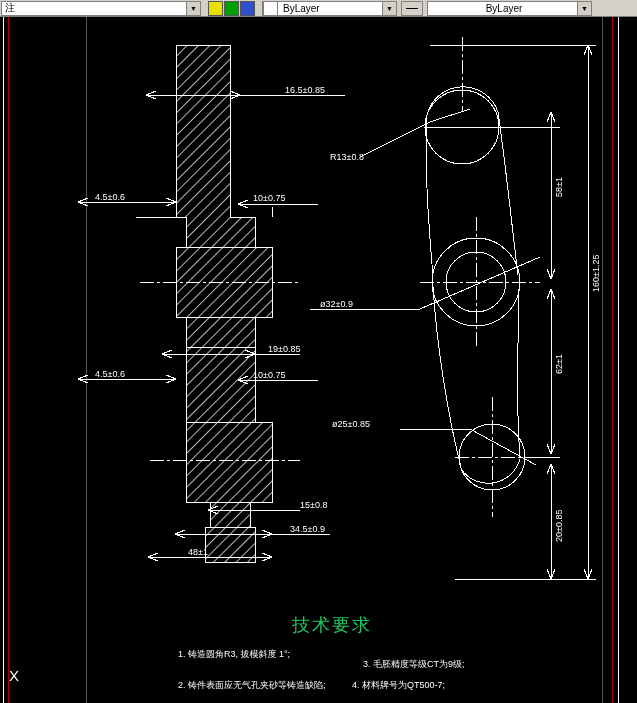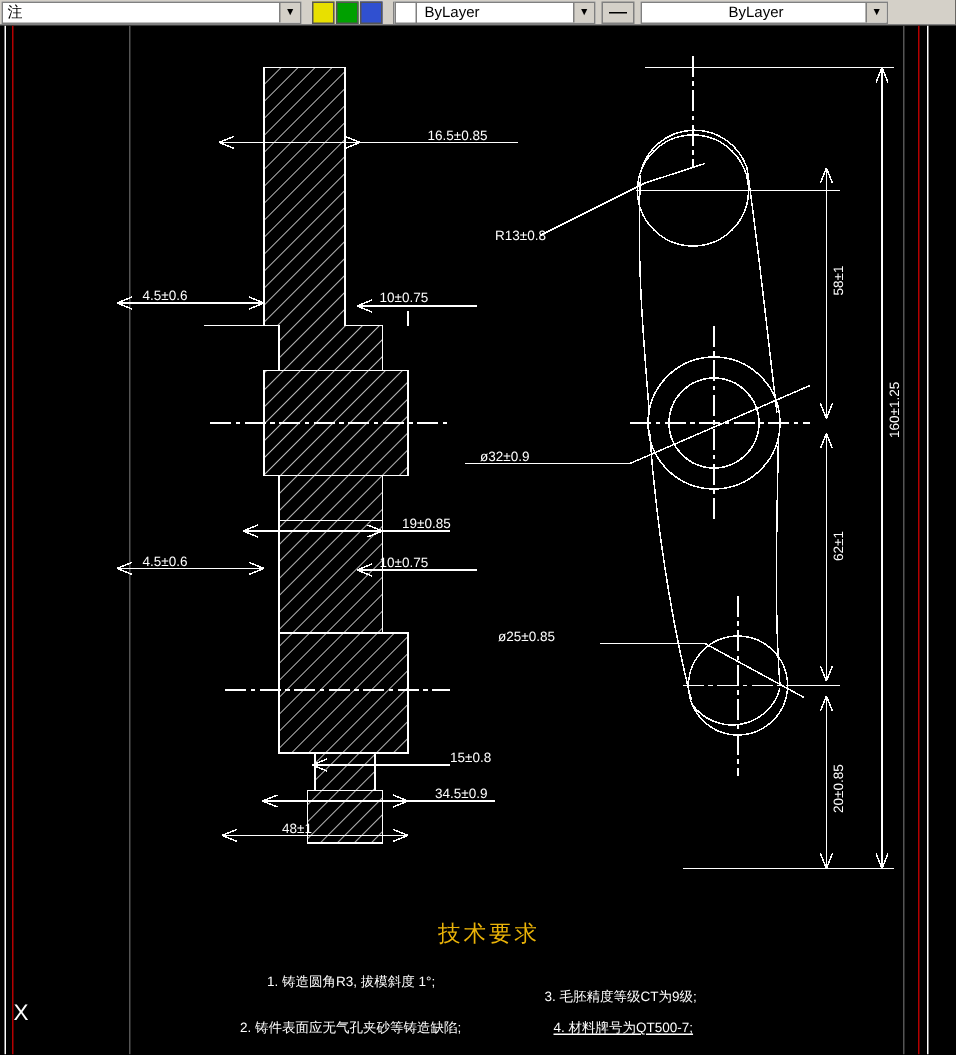--- a/index.html
+++ b/index.html
@@ -51,22 +51,22 @@
     position:absolute;left:0;top:17px;width:637px;height:686px;
     background:#000;overflow:hidden;
   }
   .vline{position:absolute;top:0;bottom:0;width:1px;}
   .red{background:#b40000;}
   .white{background:#ffffff;}
   .gray{background:#555;}
   svg{position:absolute;left:0;top:0;}
   .xmark{position:absolute;left:9px;top:650px;color:#fff;font-size:15px;font-family:"Liberation Sans",sans-serif;}
   .tech-title{
-    position:absolute;left:292px;top:596px;color:#eab308;
-    font-size:15px;letter-spacing:2px;
+    position:absolute;left:292px;top:596px;color:#22c55e;
+    font-size:18px;letter-spacing:2px;
   }
   .tech-line{position:absolute;color:#fff;font-size:9px;white-space:nowrap;}
   .dim{font-size:9px;fill:#ffffff;font-family:"Liberation Sans",sans-serif;}
   .dimv{font-size:9px;fill:#ffffff;font-family:"Liberation Sans",sans-serif;}
 </style>
 </head>
 <body>
 
 <div class="toolbar">
   <div class="combo cb1">
@@ -264,16 +264,16 @@
     <text class="dim" x="320" y="290">ø32±0.9</text>
     <text class="dim" x="332" y="410">ø25±0.85</text>
     <text class="dimv" x="562" y="180" transform="rotate(-90 562 180)">58±1</text>
     <text class="dimv" x="562" y="357" transform="rotate(-90 562 357)">62±1</text>
     <text class="dimv" x="562" y="525" transform="rotate(-90 562 525)">20±0.85</text>
     <text class="dimv" x="599" y="275" transform="rotate(-90 599 275)">160±1.25</text>
   </svg>
 
   <div class="tech-title">技术要求</div>
   <div class="tech-line" style="left:178px;top:631px;">1. 铸造圆角R3, 拔模斜度 1°;</div>
-  <div class="tech-line" style="left:160px;top:662px;">2. 铸件表面应无气孔夹砂等铸造缺陷;</div>
+  <div class="tech-line" style="left:178px;top:662px;">2. 铸件表面应无气孔夹砂等铸造缺陷;</div>
   <div class="tech-line" style="left:363px;top:641px;">3. 毛胚精度等级CT为9级;</div>
-  <div class="tech-line" style="left:369px;top:662px;text-decoration:underline;">4. 材料牌号为QT500-7;</div>
+  <div class="tech-line" style="left:352px;top:662px;">4. 材料牌号为QT500-7;</div>
 </div>
 
 </body></html>

